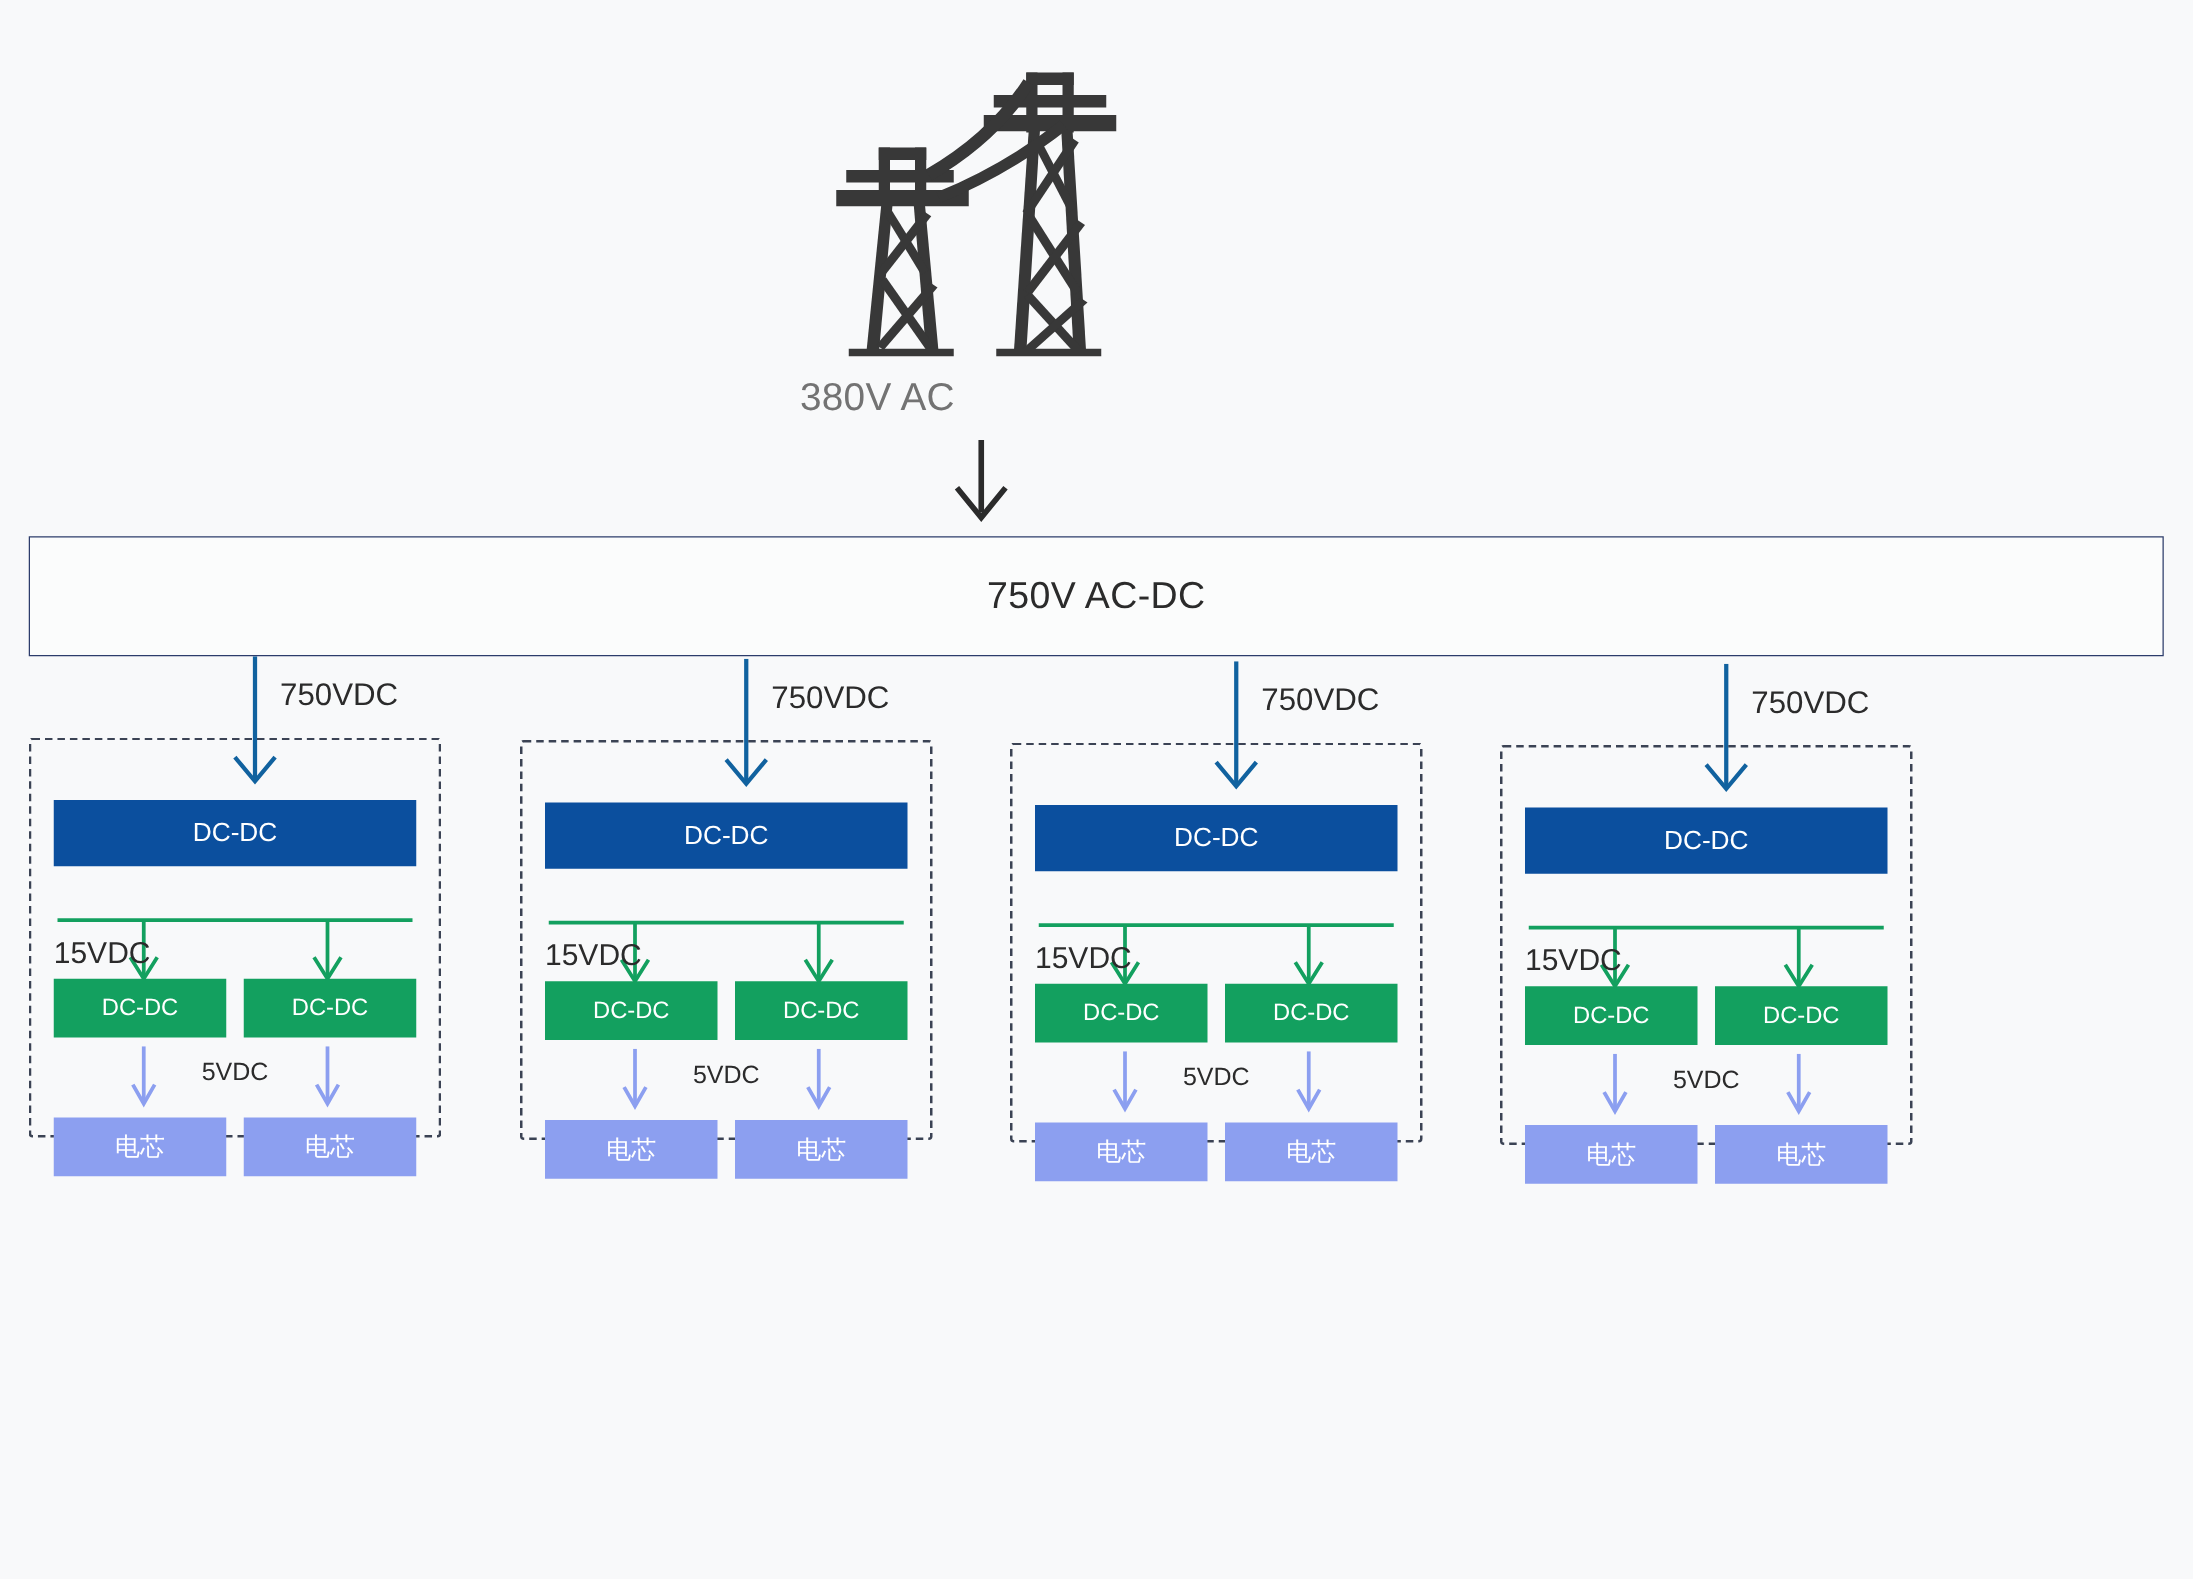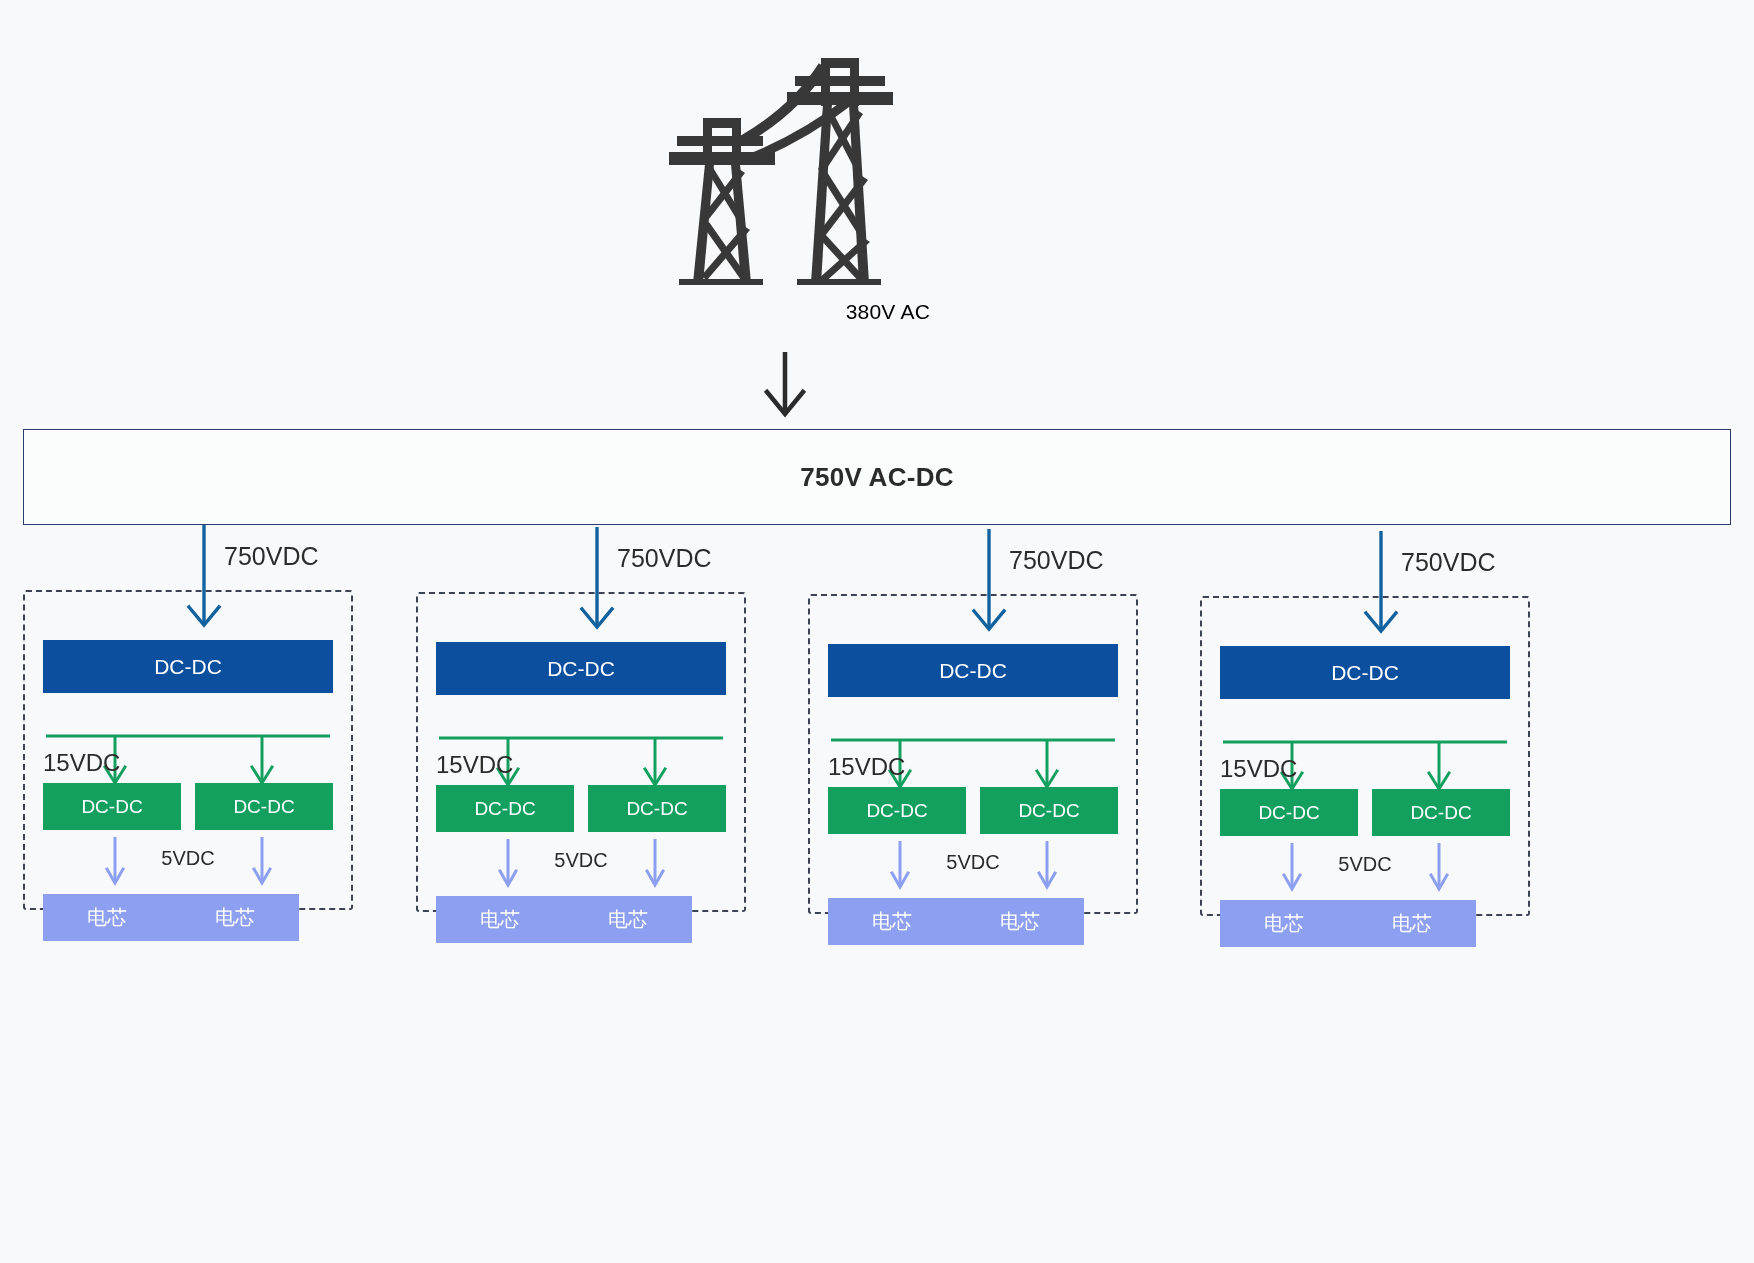--- a/index.html
+++ b/index.html
@@ -24,24 +24,24 @@
     width: 260px;
     height: 245px;
   }
 
   
   #source-label {
     position: absolute;
     left: 640px;
     top: 300px;
     width: 290px;
-    text-align: right;
-    font-size: 21px;
+    text-align: left;
+    font-size: 31px;
     letter-spacing: 0.2px;
-    color: #000000;
+    color: #737373;
   }
 
   
   #main-arrow {
     position: absolute;
     left: 740px;
     top: 352px;
     width: 90px;
     height: 68px;
   }
@@ -54,22 +54,22 @@
     width: 1708px;
     height: 96px;
     box-sizing: border-box;
     border: 1.4px solid #2c3c6b;
     background: #fbfcfc;
     display: flex;
     align-items: center;
     justify-content: center;
   }
   #acdc-bar .bar-label {
-    font-size: 26px;
-    font-weight: bold;
+    font-size: 30px;
+    font-weight: normal;
     color: #2b2b2b;
     letter-spacing: 0.3px;
   }
 
   
   .group {
     position: absolute;
     width: 330px;
   }
   .group-dashed {
@@ -165,21 +165,21 @@
     width: 290px;
     text-align: center;
     font-size: 20px;
     color: #2b2b2b;
   }
 
   
   .cell-row {
     position: absolute;
     left: 20px;
-    width: 256px;
+    width: 290px;
     height: 47px;
     display: flex;
     justify-content: space-between;
     text-align: center;
   }
   .cell-box {
     width: 138px;
     height: 47px;
     background: #8c9ff0;
     color: #ffffff;

